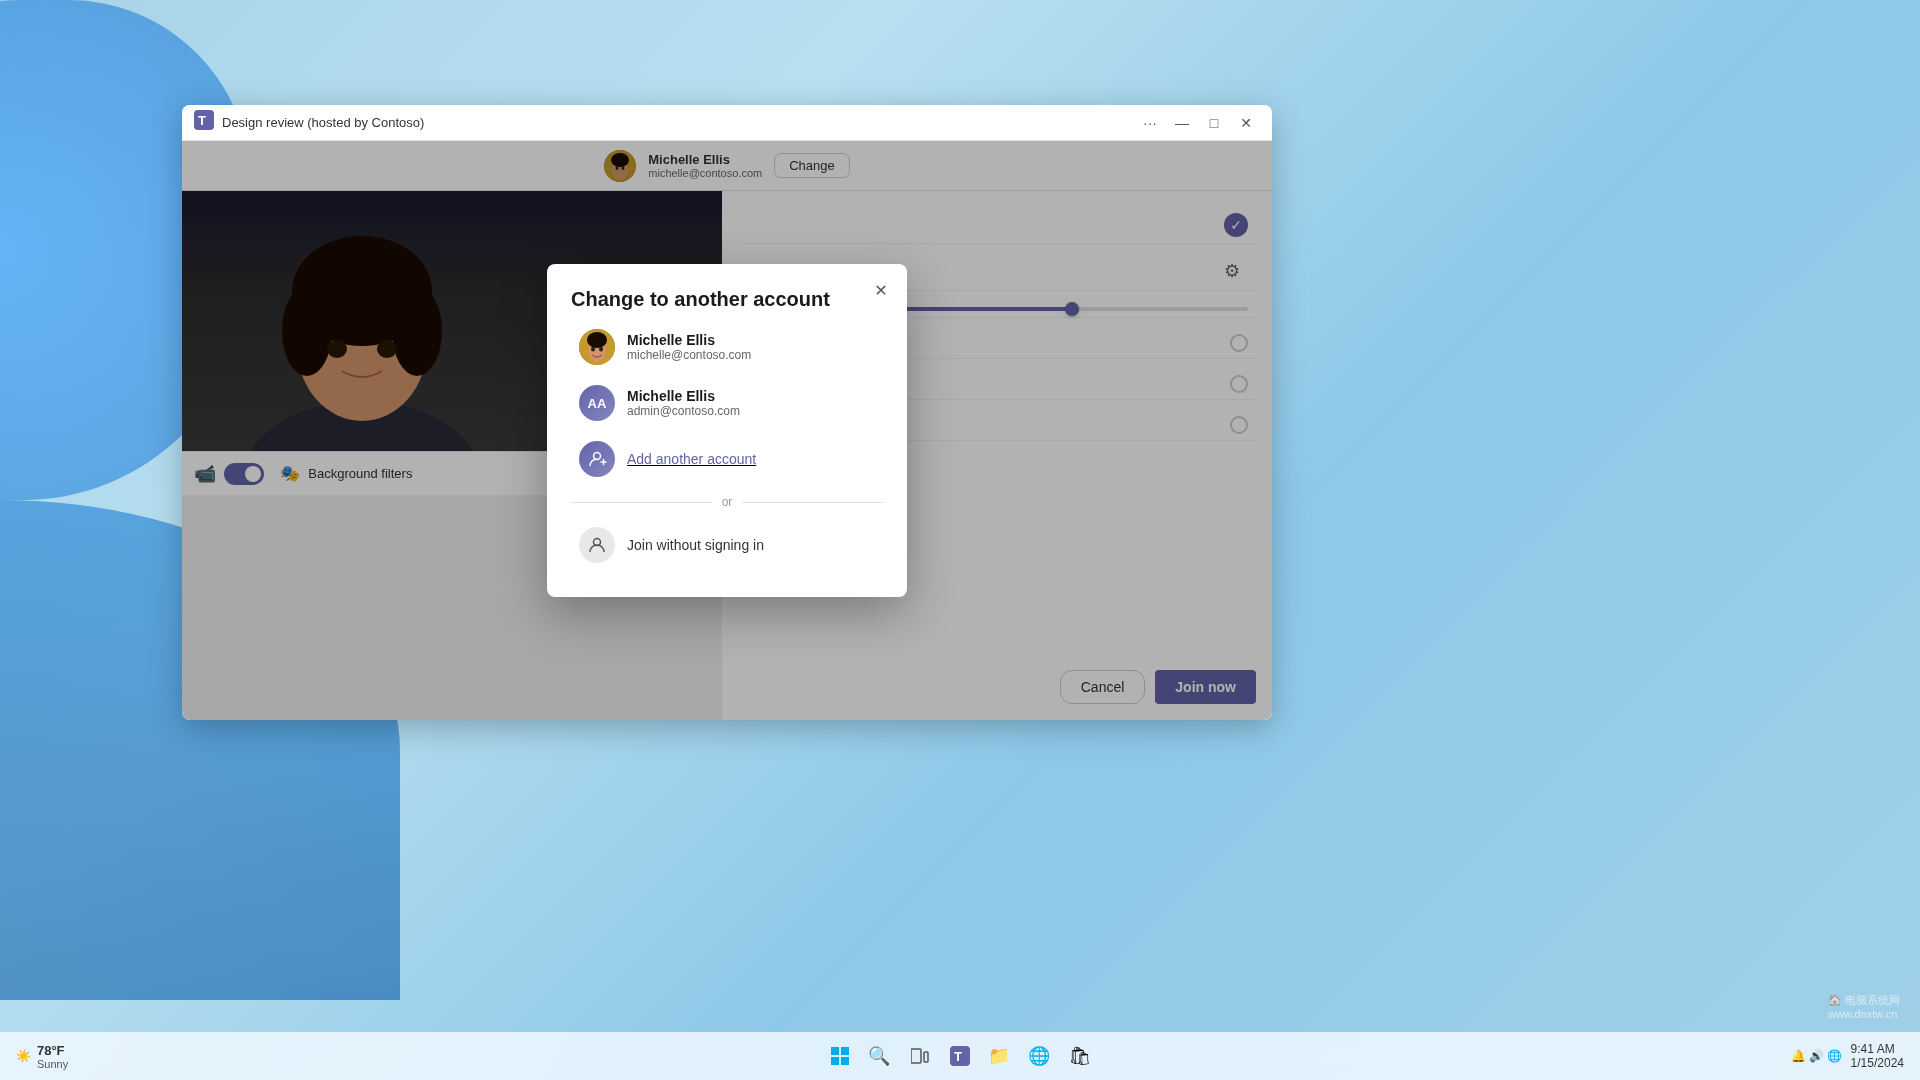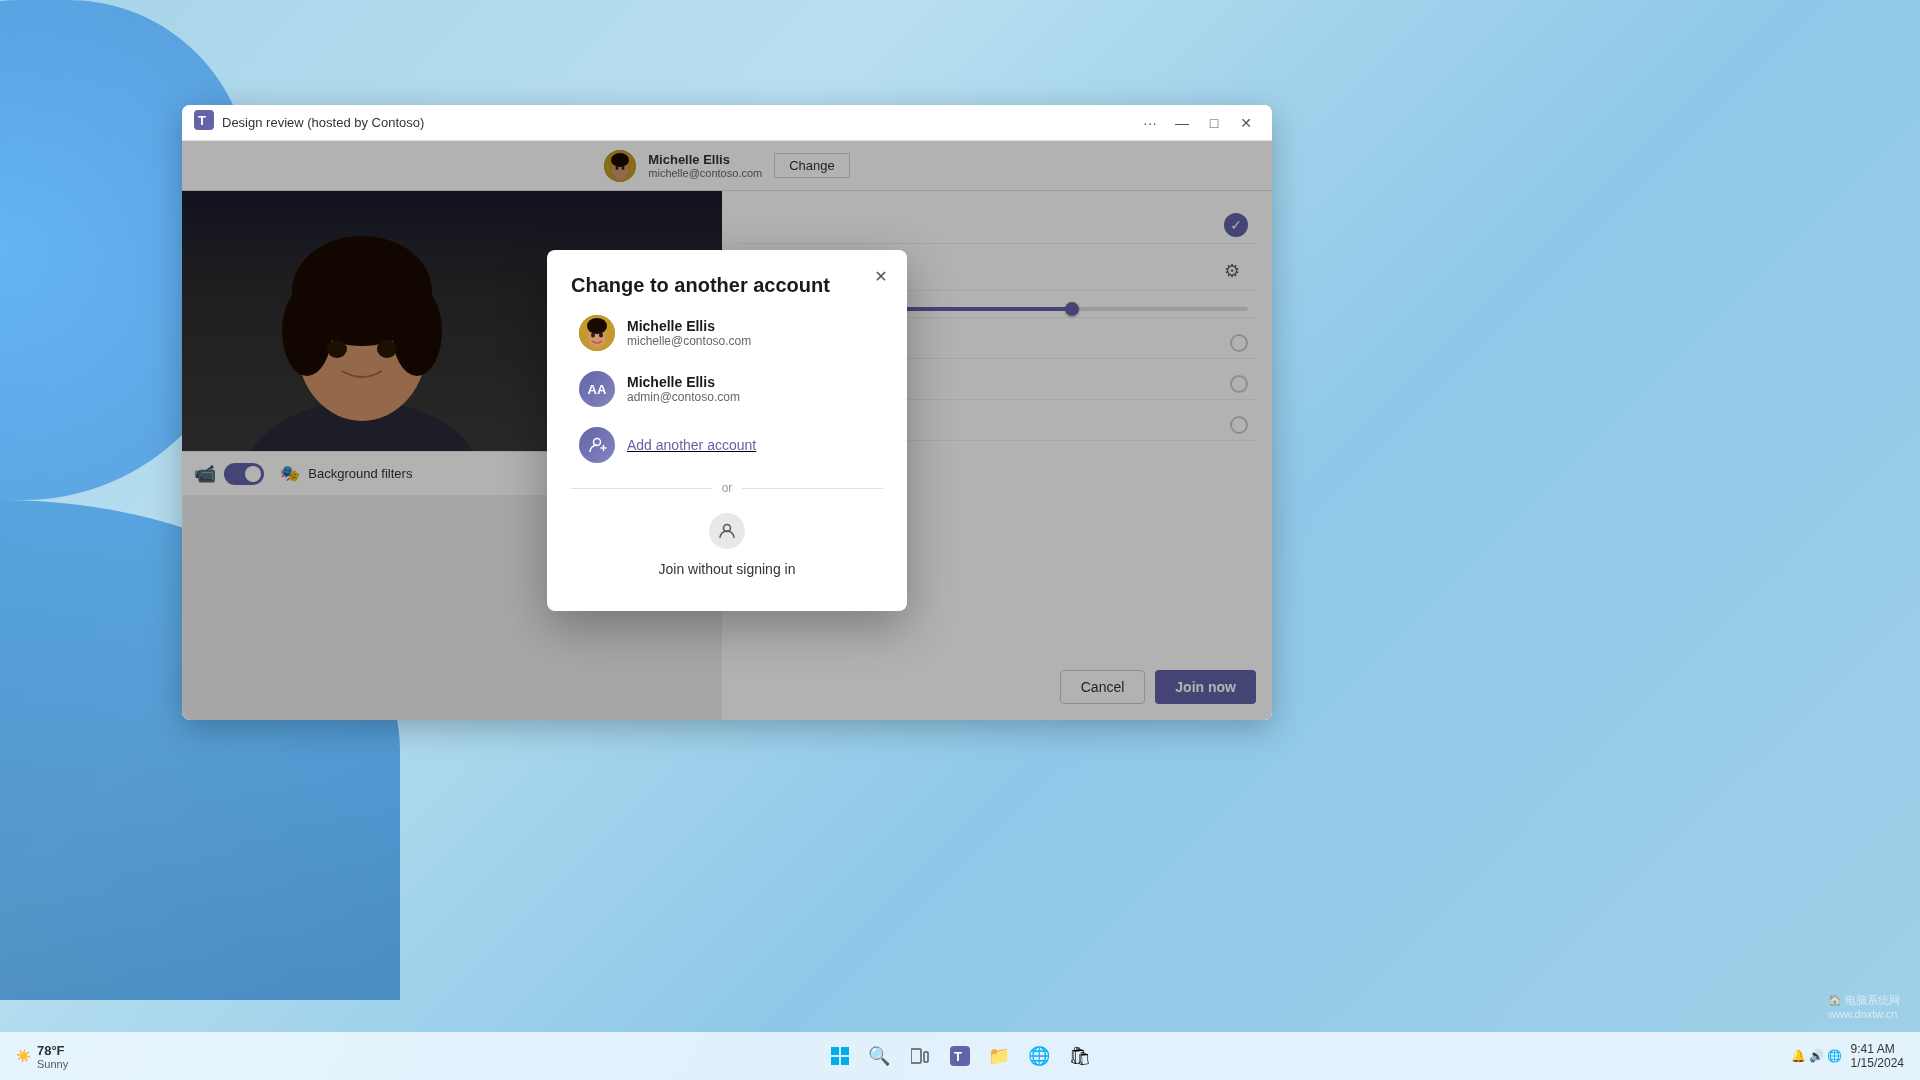--- a/index.html
+++ b/index.html
@@ -167,21 +167,21 @@
       font-weight: 600;
       color: #333;
     }
     .account-email-small {
       font-size: 11px;
       color: #666;
     }
     .change-btn {
       background: white;
       border: 1px solid #d0d0d0;
-      border-radius: 0;
+      border-radius: 7px;
       padding: 4px 14px;
       font-size: 13px;
       cursor: pointer;
       color: #333;
     }
 
     
     .video-area {
       position: absolute;
       top: 50px;
@@ -317,21 +317,21 @@
       position: absolute;
       bottom: 16px;
       right: 16px;
       display: flex;
       gap: 10px;
     }
     .cancel-btn {
       padding: 8px 20px;
       background: white;
       border: 1px solid #ccc;
-      border-radius: 4px;
+      border-radius: 12px;
       font-size: 14px;
       cursor: pointer;
       color: #333;
     }
     .join-btn {
       padding: 8px 20px;
       background: #6264a7;
       border: none;
       border-radius: 4px;
       font-size: 14px;
@@ -459,21 +459,20 @@
       background: #e0e0e0;
     }
 
     .join-without-item {
       display: flex;
       align-items: center;
       gap: 12px;
       padding: 10px 8px;
       cursor: pointer;
       border-radius: 6px;
-      flex-direction: column;
     }
     .join-icon-circle {
       width: 36px; height: 36px;
       background: #e8e8e8;
       border-radius: 50%;
       display: flex;
       align-items: center;
       justify-content: center;
       color: #555;
       font-size: 16px;

